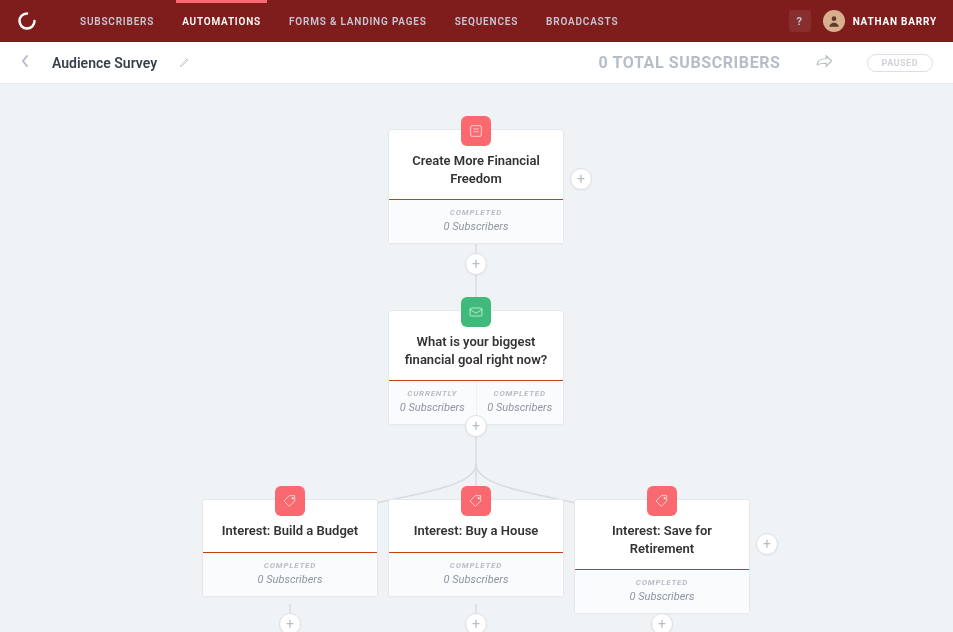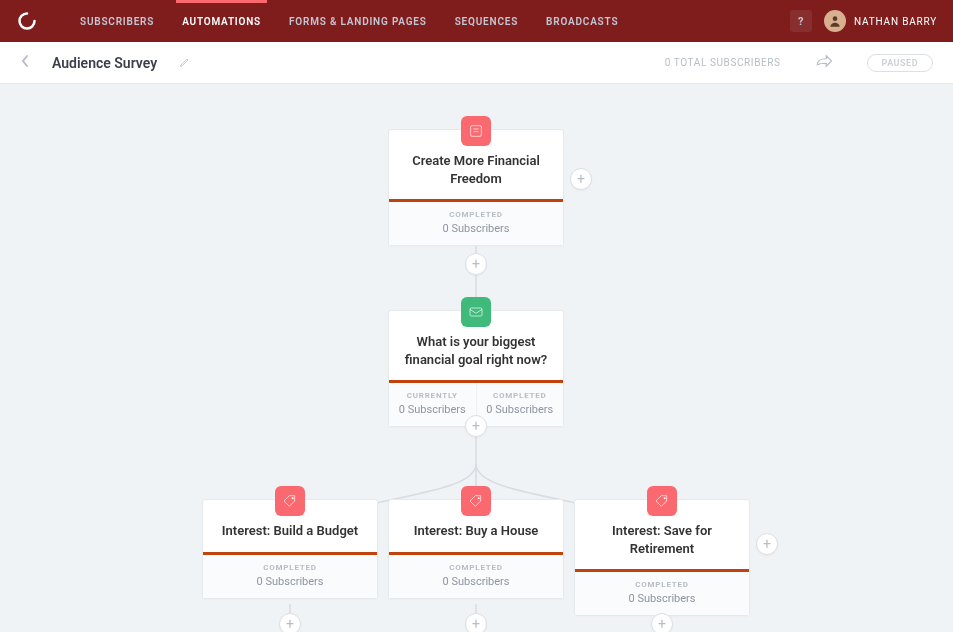--- a/index.html
+++ b/index.html
@@ -49,37 +49,37 @@
     color:#c3c7d4; font-weight:bold; font-size:11px;
     margin-right:12px; cursor:pointer;
   }
   .user { display:flex; align-items:center; gap:8px; cursor:pointer; }
   .avatar {
     width:22px; height:22px; border-radius:50%;
     background:#d8b090;
     display:flex; align-items:center; justify-content:center;
   }
   .avatar svg { width:14px; height:14px; }
-  .user-name { color:#fff; font-weight:400; }
+  .user-name { color:#fff; font-weight:700; }
 
   
   .subheader {
     background:#fff;
     border-bottom:1px solid #e5e9ec;
     height:42px;
     display:flex; align-items:center;
     padding:0 20px;
     gap:22px;
     font-size:14px;
   }
   .chevron-back { color:#b7bdc6; cursor:pointer; }
   .page-title { font-weight:600; color:#3a3f4a; }
   .edit-icon { color:#c8ccd3; cursor:pointer; }
   .sub-spacer { flex:1; }
-  .total-subs { color:#b7bdc6; font-size:10px; font-weight:400; letter-spacing:0.6px;text-align:center; }
+  .total-subs { color:#b7bdc6; font-size:16px; font-weight:700; letter-spacing:0.6px;text-align:center; }
   .share-icon { color:#b7bdc6; margin:0 12px; cursor:pointer; }
   .paused-pill {
     border:1px solid #dcdfe4; border-radius:20px;
     padding:3px 14px; font-size:9px; font-weight:700; color:#cfd3d9;
     letter-spacing:0.5px; cursor:pointer;
   }
 
   
   .canvas {
     position:relative;
@@ -102,22 +102,23 @@
     width:30px; height:30px; border-radius:6px;
     display:flex; align-items:center; justify-content:center;
   }
   .icon-badge.red { background:#fb6970; }
   .icon-badge.green { background:#3fba7a; }
   .icon-badge svg { stroke:#fff; fill:none; }
   .node .title {
     padding:22px 14px 12px; font-weight:600; font-size:13px; color:#333; line-height:1.35;
   }
   .node .stats {
-    border-top:3px solid #c2410c; background:#fafbfc;
+    border-top:1px solid #c2410c; background:#fafbfc;
     display:flex;
+    font-style:italic;
   }
   .stat { flex:1; padding:8px 4px 10px; }
   .stat + .stat { border-left:1px solid #eef0f2; }
   .stat .label { font-size:8px; font-weight:700; letter-spacing:0.8px; color:#b7bdc6; text-transform:uppercase; }
   .stat .value { font-size:11px; color:#8d95a2; margin-top:3px; }
 
   .add-btn {
     position:absolute;
     width:22px; height:22px; border-radius:50%;
     background:#fff; border:1px solid #dcdfe4;

